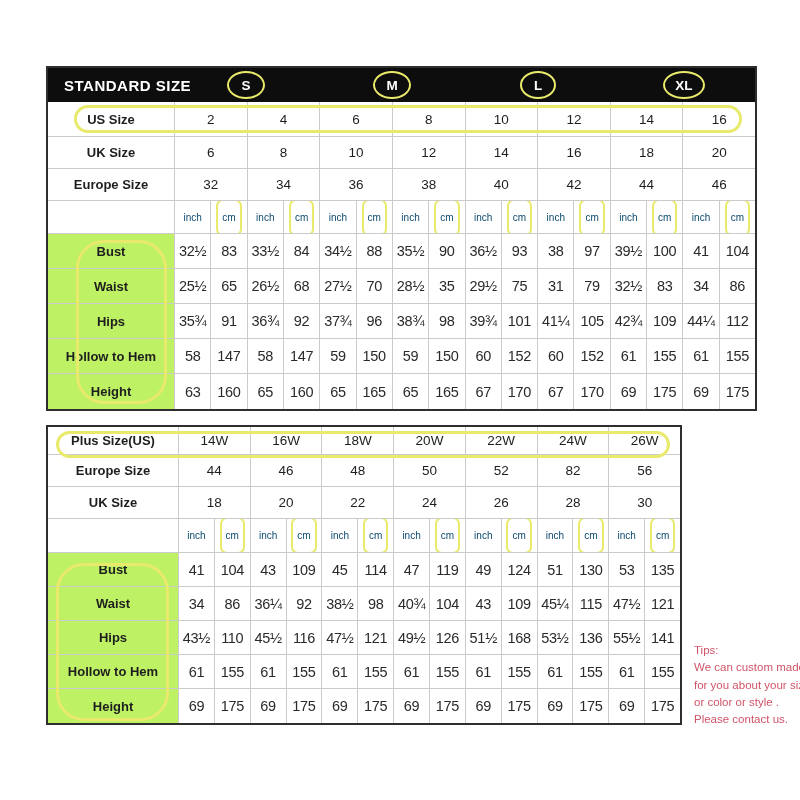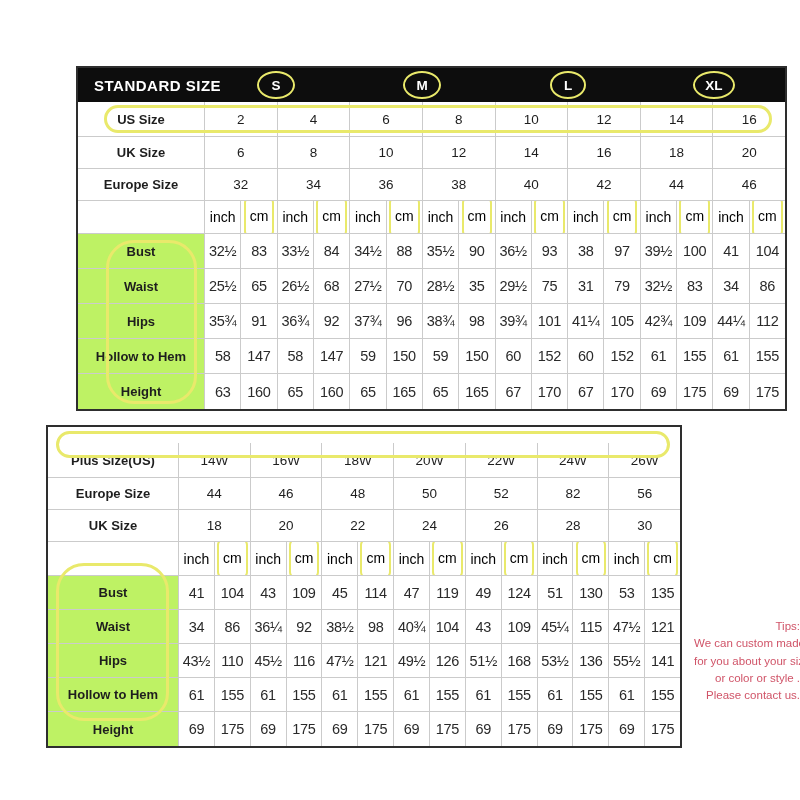--- a/index.html
+++ b/index.html
@@ -32,40 +32,40 @@
   .row { display:grid; border-bottom:1px solid #cbcbcb; box-sizing:border-box; }
   .row.last { border-bottom:none; }
   .cell {
     display:flex; align-items:center; justify-content:center;
     border-left:1px solid #cbcbcb; box-sizing:border-box;
     font-size:13.5px; white-space:nowrap; overflow:hidden;
   }
   .cell.first { border-left:none; }
   .label-cell { font-weight:bold; font-size:13px; }
   .label-cell.gray { background:#bef264; }
-  .unit-cell { font-size:14px; color:#000000; }
+  .unit-cell { font-size:10px; color:#0c4a6e; }
   .meas-cell { font-size:14.5px; letter-spacing:-0.3px; color:#2a2a2a; }
   .cm-badge {
     display:inline-block; border:2px solid #e9e96b; border-radius:7px;
     padding:11px 4px; line-height:1.1;
   }
   .overlay {
     position:absolute; border:3px solid #e9e96b;
     pointer-events:none; box-sizing:border-box; z-index:5;
   }
   .tips {
-    position:absolute; left:694px; top:618px; width:106px;
-    color:#d05468; font-size:11.5px; line-height:1.5;text-align:right;
+    position:absolute; left:694px; top:642px; width:106px;
+    color:#d05468; font-size:11.5px; line-height:1.5;
   }
   .tips div { white-space:nowrap; }
 </style>
 </head>
 <body>
 
-<div class="size-table" style="left:46px; top:66px; width:711px;margin-left:30px;">
+<div class="size-table" style="left:46px; top:66px; width:711px;">
   <div class="thead">
     <span class="thead-title">STANDARD SIZE</span>
     <span class="size-circle" style="left:179px; width:38px; height:28px;">S</span>
     <span class="size-circle" style="left:325px; width:38px; height:28px;">M</span>
     <span class="size-circle" style="left:472px; width:36px; height:28px;">L</span>
     <span class="size-circle" style="left:615px; width:42px; height:28px;">XL</span>
   </div>
   <div id="standard-body">
       <div class="row" style="grid-template-columns: 126px repeat(8, 1fr); height: 35px;">
         <div class="cell label-cell first">US Size</div>
@@ -231,21 +231,21 @@
         <div class="cell meas-cell">175</div>
       </div>
     </div>
 
   <div class="overlay" style="left:26px; top:37px; width:668px; height:28px; border-radius:15px;"></div>
   <div class="overlay" style="left:28px; top:172px; width:91px; height:164px; border-radius:28px;"></div>
 </div>
 
 <div class="size-table" style="left:46px; top:425px; width:636px;">
   <div id="plus-body">
-      <div class="row" style="grid-template-columns: 130px repeat(7, 1fr); height: 35px; margin-top: 16px;">
+      <div class="row" style="grid-template-columns: 130px repeat(7, 1fr); height: 28px;">
         <div class="cell label-cell first">Plus Size(US)</div>
         <div class="cell ">14W</div>
         <div class="cell ">16W</div>
         <div class="cell ">18W</div>
         <div class="cell ">20W</div>
         <div class="cell ">22W</div>
         <div class="cell ">24W</div>
         <div class="cell ">26W</div>
       </div>
       <div class="row" style="grid-template-columns: 130px repeat(7, 1fr); height: 32px;">

